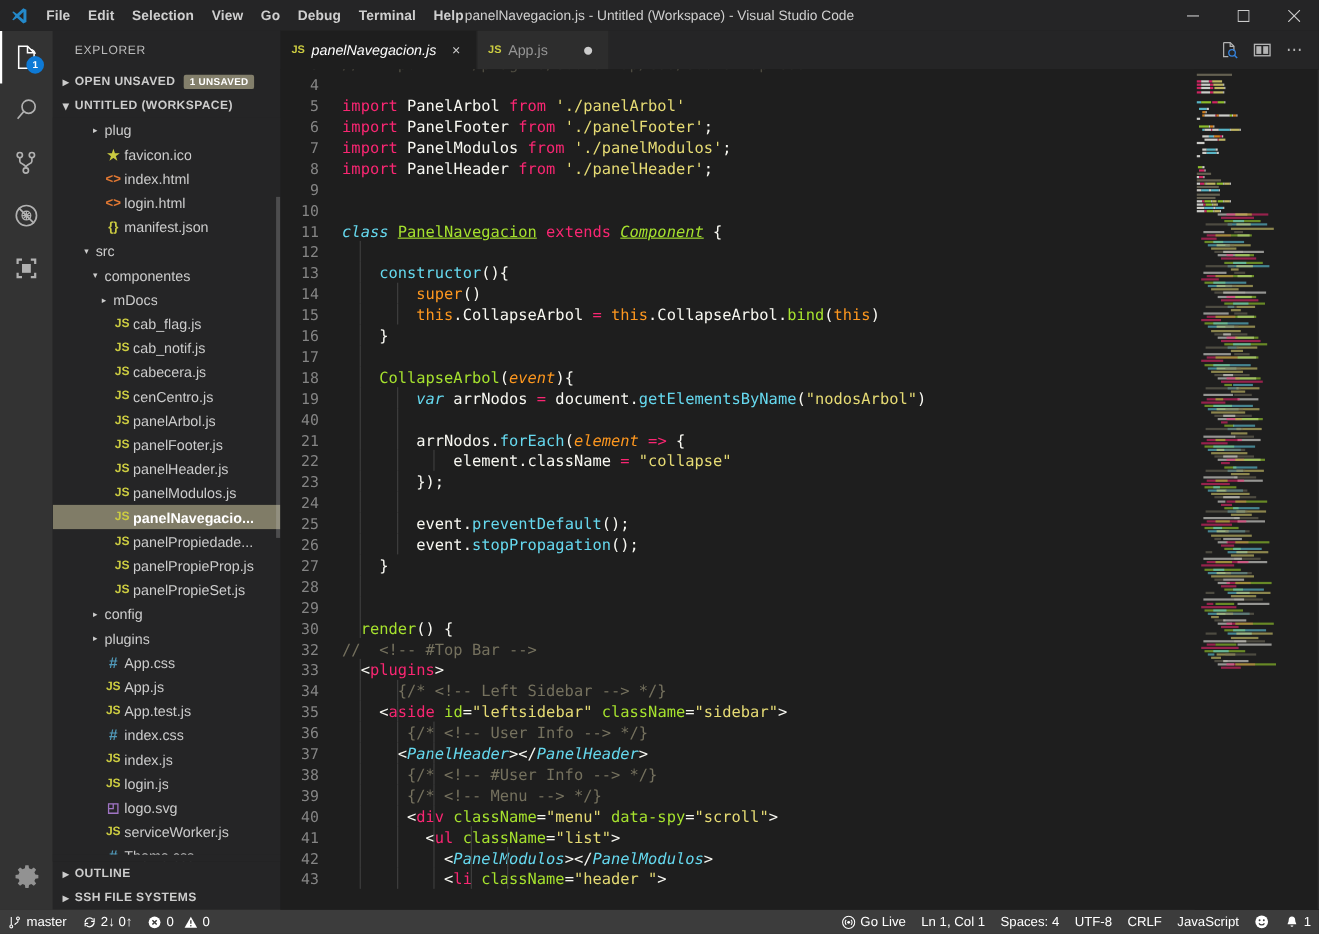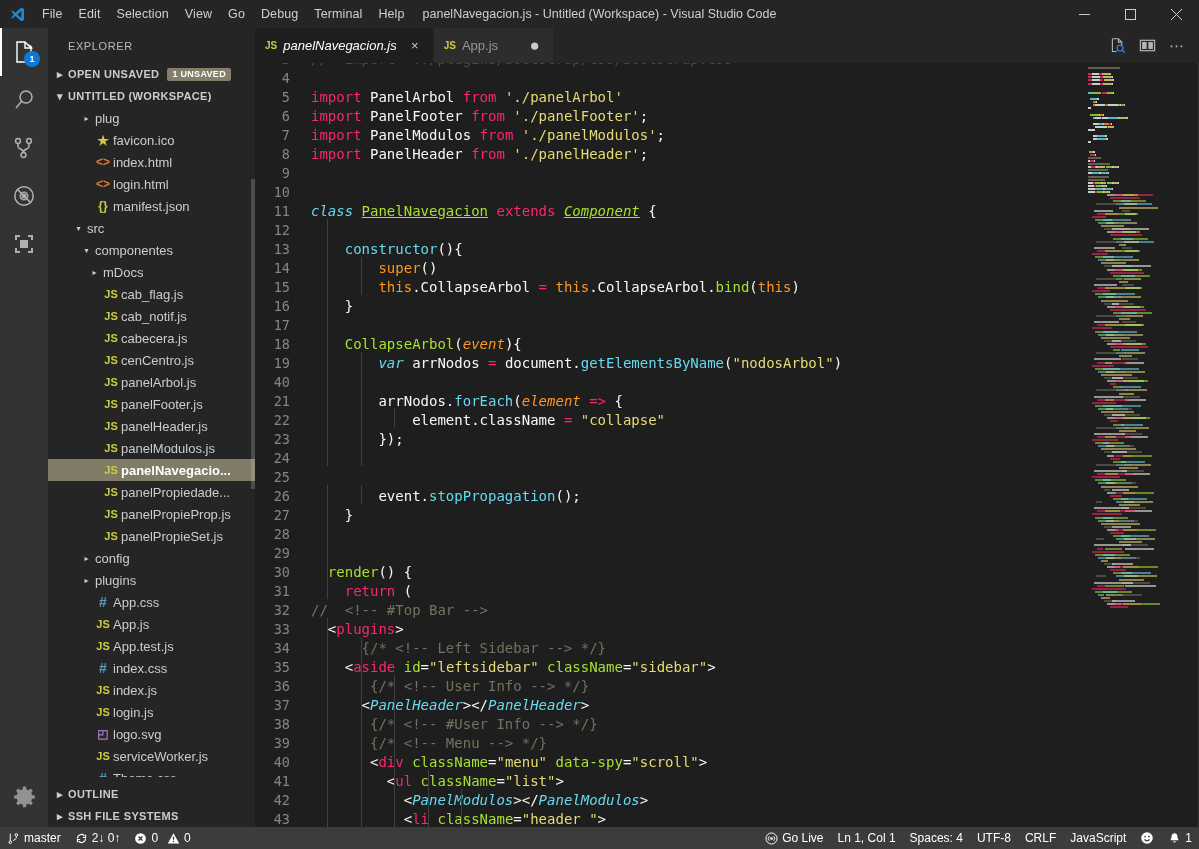--- a/index.html
+++ b/index.html
@@ -21,21 +21,21 @@
     height: 28px; flex: 0 0 28px;
     background: #252526;
     display: flex; align-items: center;
     color: #cccccc; font-size: 12px;
     position: relative;
   }
   .vscode-logo {
     width: 34px; height: 28px;
     display: flex; align-items: center; justify-content: center;
   }
-  .menu-items { display: flex; align-items: center; height: 28px; }
+  .menu-items { display: flex; align-items: center; height: 28px; font-weight: bold; }
   .menu-item {
     padding: 0 8px; height: 28px; line-height: 28px;
     font-size: 12.5px; color: #cfcfcf; cursor: default;
     letter-spacing: .1px;
   }
   .win-title {
     position: absolute; left: 0; right: 0;
     text-align: center; font-size: 12.5px; color: #cfcfcf;
     pointer-events: none;
   }
@@ -633,27 +633,26 @@
               <div class="cline"><span class="lnum">15</span><span class="ctext"><span class="ig" style="left: 16px; position: absolute;"></span><span class="ig" style="left: 49.6px; position: absolute;"></span><span class="t-plain">        </span><span class="t-this">this</span><span class="t-plain">.CollapseArbol </span><span class="t-op">= </span><span class="t-this">this</span><span class="t-plain">.CollapseArbol.</span><span class="t-fn">bind</span><span class="t-punc">(</span><span class="t-this">this</span><span class="t-punc">)</span></span></div>
               <div class="cline"><span class="lnum">16</span><span class="ctext"><span class="ig" style="left: 16px; position: absolute;"></span><span class="t-punc">    }</span></span></div>
               <div class="cline"><span class="lnum">17</span><span class="ctext"><span class="ig" style="left: 16px; position: absolute;"></span>&nbsp;</span></div>
               <div class="cline"><span class="lnum">18</span><span class="ctext"><span class="ig" style="left: 16px; position: absolute;"></span><span class="t-plain">    </span><span class="t-fn">CollapseArbol</span><span class="t-punc">(</span><span class="t-param">event</span><span class="t-punc">){</span></span></div>
               <div class="cline"><span class="lnum">19</span><span class="ctext"><span class="ig" style="left: 16px; position: absolute;"></span><span class="ig" style="left: 49.6px; position: absolute;"></span><span class="t-plain">        </span><span class="t-ital">var </span><span class="t-plain">arrNodos </span><span class="t-op">= </span><span class="t-plain">document.</span><span class="t-fni">getElementsByName</span><span class="t-punc">(</span><span class="t-str">"nodosArbol"</span><span class="t-punc">)</span></span></div>
               <div class="cline"><span class="lnum">40</span><span class="ctext"><span class="ig" style="left: 16px; position: absolute;"></span><span class="ig" style="left: 49.6px; position: absolute;"></span>&nbsp;</span></div>
               <div class="cline"><span class="lnum">21</span><span class="ctext"><span class="ig" style="left: 16px; position: absolute;"></span><span class="ig" style="left: 49.6px; position: absolute;"></span><span class="t-plain">        </span><span class="t-plain">arrNodos.</span><span class="t-fni">forEach</span><span class="t-punc">(</span><span class="t-param">element </span><span class="t-op">=&gt; </span><span class="t-punc">{</span></span></div>
               <div class="cline"><span class="lnum">22</span><span class="ctext"><span class="ig" style="left: 16px; position: absolute;"></span><span class="ig" style="left: 49.6px; position: absolute;"></span><span class="ig" style="left: 83.2px; position: absolute;"></span><span class="t-plain">            </span><span class="t-plain">element.className </span><span class="t-op">= </span><span class="t-str">"collapse"</span></span></div>
               <div class="cline"><span class="lnum">23</span><span class="ctext"><span class="ig" style="left: 16px; position: absolute;"></span><span class="ig" style="left: 49.6px; position: absolute;"></span><span class="t-punc">        });</span></span></div>
               <div class="cline"><span class="lnum">24</span><span class="ctext"><span class="ig" style="left: 16px; position: absolute;"></span><span class="ig" style="left: 49.6px; position: absolute;"></span>&nbsp;</span></div>
-              <div class="cline"><span class="lnum">25</span></div>
+              <div class="cline"><span class="lnum">25</span><span class="ctext"><span class="ig" style="left: 16px; position: absolute;"></span><span class="ig" style="left: 49.6px; position: absolute;"></span><span class="t-plain">        </span><span class="t-plain">event.</span><span class="t-fni">preventDefault</span><span class="t-punc">();</span></span></div>
               <div class="cline"><span class="lnum">26</span><span class="ctext"><span class="ig" style="left: 16px; position: absolute;"></span><span class="ig" style="left: 49.6px; position: absolute;"></span><span class="t-plain">        </span><span class="t-plain">event.</span><span class="t-fni">stopPropagation</span><span class="t-punc">();</span></span></div>
               <div class="cline"><span class="lnum">27</span><span class="ctext"><span class="ig" style="left: 16px; position: absolute;"></span><span class="t-punc">    }</span></span></div>
               <div class="cline"><span class="lnum">28</span><span class="ctext"><span class="ig" style="left: 16px; position: absolute;"></span>&nbsp;</span></div>
               <div class="cline"><span class="lnum">29</span><span class="ctext"><span class="ig" style="left: 16px; position: absolute;"></span>&nbsp;</span></div>
               <div class="cline"><span class="lnum">30</span><span class="ctext"><span class="ig" style="left: 16px; position: absolute;"></span><span class="t-plain">  </span><span class="t-fn">render</span><span class="t-punc">() {</span></span></div>
-              <div class="cline"><span class="lnum">31</span><span class="ctext"><span class="ig" style="left: 16px; position: absolute;"></span><span class="t-plain">    </span><span class="t-kw">return </span><span class="t-punc">(</span></span></div>
               <div class="cline"><span class="lnum">32</span><span class="ctext"><span class="t-cmt">//  &lt;!-- #Top Bar --&gt;</span></span></div>
               <div class="cline"><span class="lnum">33</span><span class="ctext"><span class="ig" style="left: 16px; position: absolute;"></span><span class="t-bracket">  &lt;</span><span class="t-tag">plugins</span><span class="t-bracket">&gt;</span></span></div>
               <div class="cline"><span class="lnum">34</span><span class="ctext"><span class="ig" style="left: 16px; position: absolute;"></span><span class="ig" style="left: 49.6px; position: absolute;"></span><span class="t-cmt">      {/* &lt;!-- Left Sidebar --&gt; */}</span></span></div>
               <div class="cline"><span class="lnum">35</span><span class="ctext"><span class="ig" style="left: 16px; position: absolute;"></span><span class="ig" style="left: 49.6px; position: absolute;"></span><span class="t-bracket">    &lt;</span><span class="t-tag">aside </span><span class="t-attr">id</span><span class="t-punc">=</span><span class="t-str">"leftsidebar"</span><span class="t-plain"> </span><span class="t-attr">className</span><span class="t-punc">=</span><span class="t-str">"sidebar"</span><span class="t-bracket">&gt;</span></span></div>
               <div class="cline"><span class="lnum">36</span><span class="ctext"><span class="ig" style="left: 16px; position: absolute;"></span><span class="ig" style="left: 49.6px; position: absolute;"></span><span class="ig" style="left: 83.2px; position: absolute;"></span><span class="t-cmt">       {/* &lt;!-- User Info --&gt; */}</span></span></div>
               <div class="cline"><span class="lnum">37</span><span class="ctext"><span class="ig" style="left: 16px; position: absolute;"></span><span class="ig" style="left: 49.6px; position: absolute;"></span><span class="ig" style="left: 83.2px; position: absolute;"></span><span class="t-bracket">      &lt;</span><span class="t-comp">PanelHeader</span><span class="t-bracket">&gt;&lt;/</span><span class="t-comp">PanelHeader</span><span class="t-bracket">&gt;</span></span></div>
               <div class="cline"><span class="lnum">38</span><span class="ctext"><span class="ig" style="left: 16px; position: absolute;"></span><span class="ig" style="left: 49.6px; position: absolute;"></span><span class="ig" style="left: 83.2px; position: absolute;"></span><span class="t-cmt">       {/* &lt;!-- #User Info --&gt; */}</span></span></div>
               <div class="cline"><span class="lnum">39</span><span class="ctext"><span class="ig" style="left: 16px; position: absolute;"></span><span class="ig" style="left: 49.6px; position: absolute;"></span><span class="ig" style="left: 83.2px; position: absolute;"></span><span class="t-cmt">       {/* &lt;!-- Menu --&gt; */}</span></span></div>
               <div class="cline"><span class="lnum">40</span><span class="ctext"><span class="ig" style="left: 16px; position: absolute;"></span><span class="ig" style="left: 49.6px; position: absolute;"></span><span class="ig" style="left: 83.2px; position: absolute;"></span><span class="t-bracket">       &lt;</span><span class="t-tag">div </span><span class="t-attr">className</span><span class="t-punc">=</span><span class="t-str">"menu"</span><span class="t-plain"> </span><span class="t-attr">data-spy</span><span class="t-punc">=</span><span class="t-str">"scroll"</span><span class="t-bracket">&gt;</span></span></div>
               <div class="cline"><span class="lnum">41</span><span class="ctext"><span class="ig" style="left: 16px; position: absolute;"></span><span class="ig" style="left: 49.6px; position: absolute;"></span><span class="ig" style="left: 83.2px; position: absolute;"></span><span class="ig" style="left: 116.8px; position: absolute;"></span><span class="t-bracket">         &lt;</span><span class="t-tag">ul </span><span class="t-attr">className</span><span class="t-punc">=</span><span class="t-str">"list"</span><span class="t-bracket">&gt;</span></span></div>

